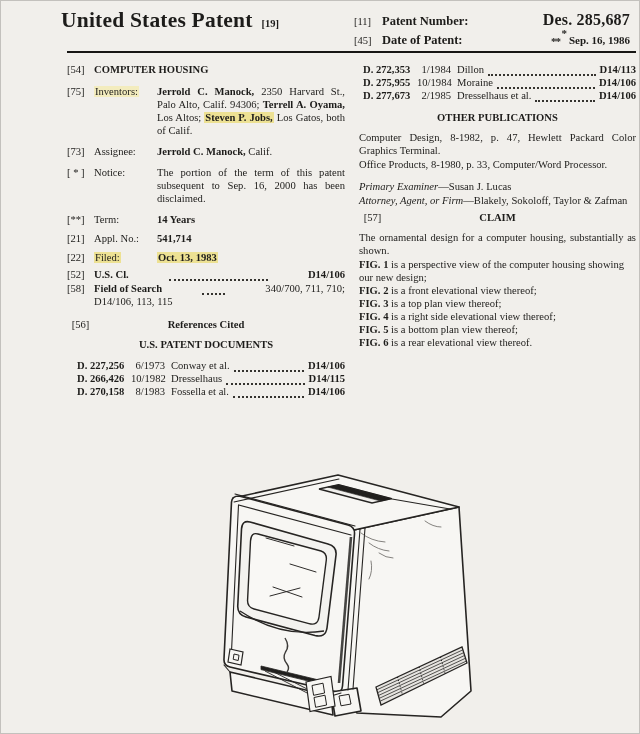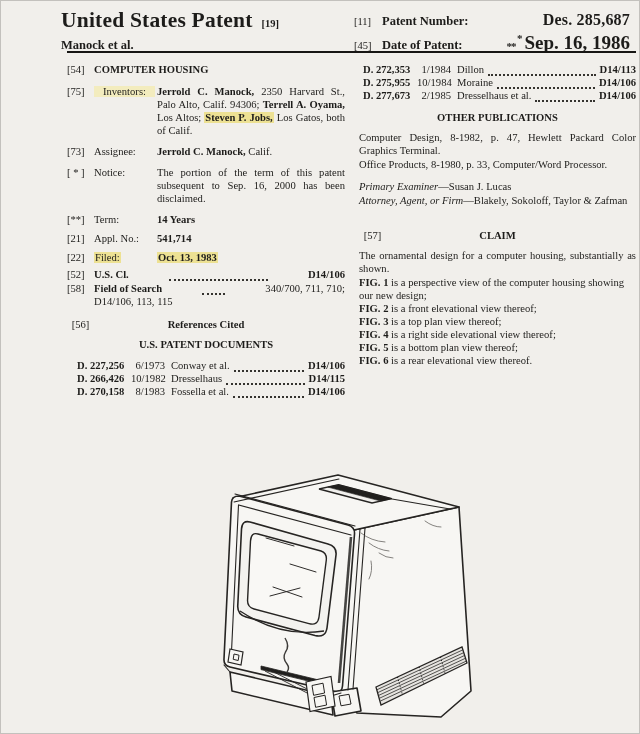--- a/index.html
+++ b/index.html
@@ -20,34 +20,34 @@
   .h-author{font-size:12.5px;font-weight:700;margin-top:5px;}
   .h-right{width:276px;padding-top:3px;}
   .h-row{display:flex;align-items:baseline;margin-bottom:3px;}
   .br{font-size:10.5px;width:28px;flex:none;}
   .h-label{font-size:12.5px;font-weight:700;}
   .h-num{font-size:16px;font-weight:700;margin-left:auto;letter-spacing:.2px;}
   .date-wrap{margin-left:auto;display:flex;align-items:baseline;}
   .stars{position:relative;display:inline-block;width:15px;height:12px;margin-right:3px;}
   .stars i{position:absolute;top:-5px;right:-1px;font-style:normal;font-size:11px;font-weight:700;}
   .stars b{position:absolute;bottom:-3px;left:0;font-size:11px;letter-spacing:-1px;}
-  .h-date{font-size:19px;font-weight:700;}
+  .h-date{font-size:11px;font-weight:700;}
   .rule{position:absolute;left:66px;top:50px;width:569px;height:2px;background:var(--rule);}
   
   .cols{position:absolute;left:66px;top:62px;width:569px;display:flex;gap:14px;
         font-size:10.6px;line-height:13px;}
   .col-l{width:278px;flex:none;}
   .col-r{flex:1;min-width:0;}
   .entry{display:flex;margin-bottom:8px;}
   .num{width:27px;flex:none;}
   .lab{width:63px;flex:none;}
   .val{flex:1;min-width:0;text-align:justify;}
   .b{font-weight:700;}
   .hl{background:var(--hl);padding:0 1px;}
-  .hl-soft{background:var(--hl-soft);padding:0 9px;}
+  .hl-soft{background:var(--hl-soft);padding:0 1px;}
   .lrow{display:flex;align-items:baseline;gap:36px;}
   .leader{flex:1;min-width:12px;border-bottom:2px dotted #35332f;margin:0 4px;height:10px;align-self:flex-end;}
   .right-line{}
   .sec-head{position:relative;text-align:center;font-weight:700;margin:2px 0 7px;}
   .sec-head .num{position:absolute;left:0;top:0;font-weight:400;}
   .refrow{display:flex;align-items:baseline;padding-left:10px;margin-bottom:0;}
   .rn{width:54px;flex:none;font-weight:700;}
   .rd{width:40px;flex:none;text-align:right;padding-right:6px;}
   .rname{flex:none;}
   .rcls{flex:none;font-weight:700;}
@@ -60,21 +60,20 @@
 </head>
 <body>
 
 <div class="page">
 
   <header class="hdr">
     <div class="h-left">
       <div class="h-title-row">
         <h1 class="h-title">United States Patent</h1><span class="h-bracket">[19]</span>
       </div>
-      <div class="h-author">Manock et al.</div>
     </div>
     <div class="h-right">
       <div class="h-row">
         <span class="br">[11]</span>
         <span class="h-label">Patent Number:</span>
         <span class="h-num">Des. 285,687</span>
       </div>
       <div class="h-row">
         <span class="br">[45]</span>
         <span class="h-label">Date of Patent:</span>
@@ -211,21 +210,21 @@
       </div>
 
       <div class="sec-head" style="margin-top:9px;">OTHER PUBLICATIONS</div>
       <p class="para">Computer Design, 8-1982, p. 47, Hewlett Packard Color Graphics Terminal.</p>
       <p class="para">Office Products, 8-1980, p. 33, Computer/Word Processor.</p>
 
       <div class="gap8"></div>
       <p class="para"><span class="it">Primary Examiner</span><span>—Susan J. Lucas</span></p>
       <p class="para"><span class="it">Attorney, Agent, or Firm</span><span>—Blakely, Sokoloff, Taylor &amp; Zafman</span></p>
 
-      <div class="sec-head" style="margin-top:22px;">
+      <div class="sec-head" style="margin-top:4px;">
         <span class="num">[57]</span>
         <span>CLAIM</span>
       </div>
       <p class="para">The ornamental design for a computer housing, substantially as shown.</p>
 
       <p class="figline"><span class="b">FIG. 1</span><span> is a perspective view of the computer housing showing our new design;</span></p>
       <p class="figline"><span class="b">FIG. 2</span><span> is a front elevational view thereof;</span></p>
       <p class="figline"><span class="b">FIG. 3</span><span> is a top plan view thereof;</span></p>
       <p class="figline"><span class="b">FIG. 4</span><span> is a right side elevational view thereof;</span></p>
       <p class="figline"><span class="b">FIG. 5</span><span> is a bottom plan view thereof;</span></p>

